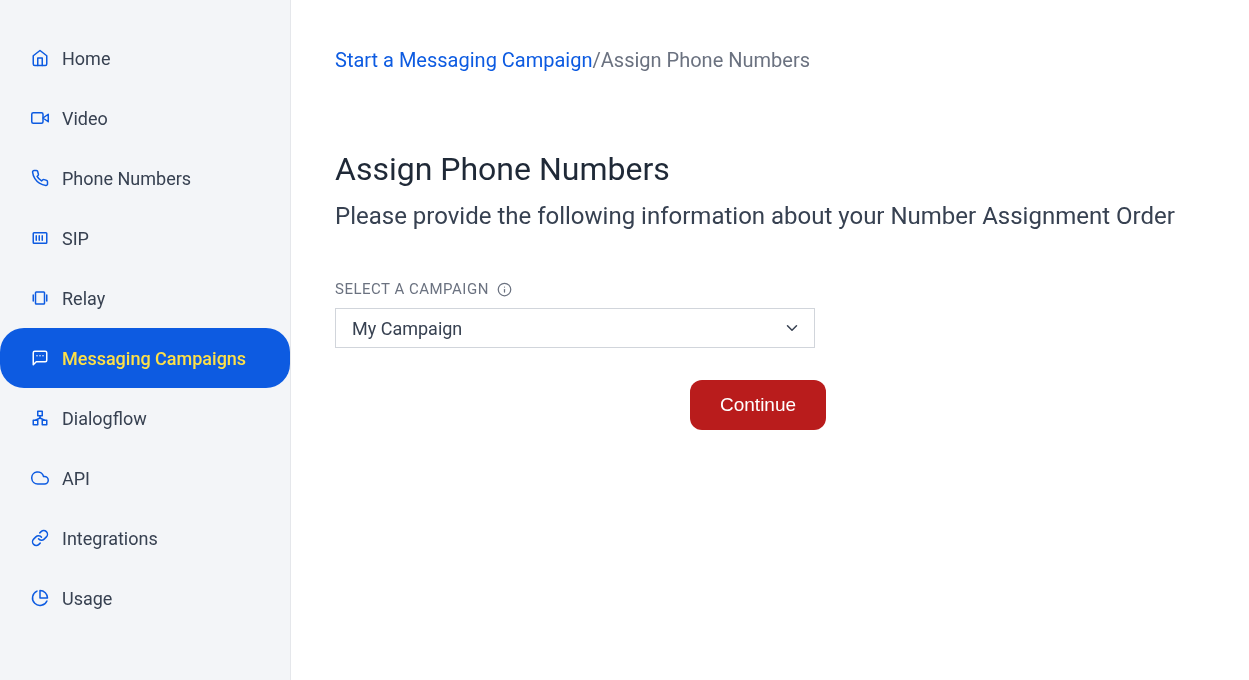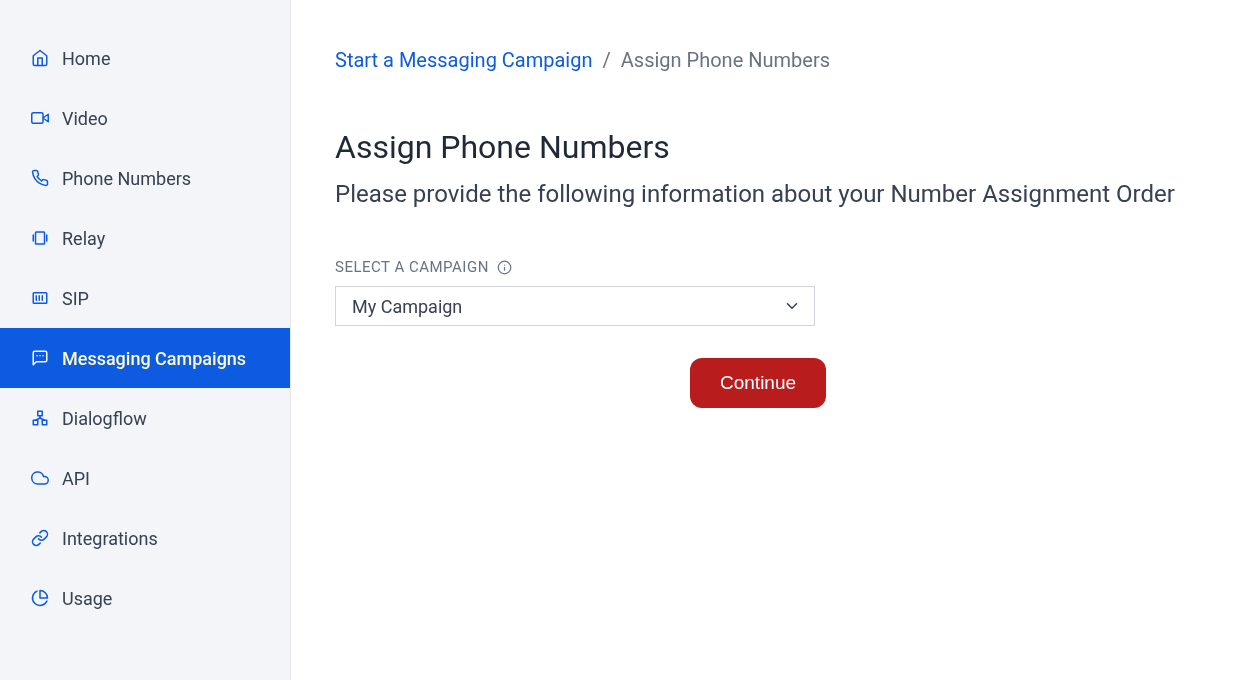--- a/index.html
+++ b/index.html
@@ -26,21 +26,22 @@
       display: flex;
       align-items: center;
       padding: 0 30px;
       height: 60px;
       cursor: pointer;
       color: #374151;
       font-size: 18px;
     }
     .sidebar-item.active {
       background: #0d5be1;
-      color: #fef9c3;
+      color: #fde047;
+      border-radius: 24px;
     }
     .sidebar-item .icon {
       width: 20px;
       height: 20px;
       display: flex;
       align-items: center;
       justify-content: center;
       margin-right: 12px;
       color: #0d5be1;
       flex-shrink: 0;
@@ -55,23 +56,23 @@
       font-weight: 500;
     }
     .main {
       flex: 1;
       padding: 48px 48px 48px 44px;
       background: #ffffff;
     }
     .breadcrumb {
       display: flex;
       align-items: flex-end;
-      gap: 10px;
+      gap: 0;
       font-size: 20px;
-      margin-bottom: 56px;
+      margin-bottom: 78px;
     }
     .breadcrumb-link {
       color: #0d5be1;
       cursor: pointer;
     }
     .breadcrumb-sep {
       color: #6b7280;
     }
     .breadcrumb-current {
       color: #6b7280;
@@ -166,37 +167,37 @@
     <span class="icon">
       <svg width="18" height="18" viewBox="0 0 24 24" fill="none" stroke="currentColor" stroke-width="2" stroke-linecap="round" stroke-linejoin="round">
           <path d="M22 16.92v3a2 2 0 0 1-2.18 2 19.79 19.79 0 0 1-8.63-3.07 19.5 19.5 0 0 1-6-6 19.79 19.79 0 0 1-3.07-8.67A2 2 0 0 1 4.11 2h3a2 2 0 0 1 2 1.72 12.84 12.84 0 0 0 .7 2.81 2 2 0 0 1-.45 2.11L8.09 9.91a16 16 0 0 0 6 6l1.27-1.27a2 2 0 0 1 2.11-.45 12.84 12.84 0 0 0 2.81.7A2 2 0 0 1 22 16.92z"></path>
         </svg>
     </span>
     <span class="label">Phone Numbers</span>
   </div>
   <div class="sidebar-item">
     <span class="icon">
       <svg width="18" height="18" viewBox="0 0 24 24" fill="none" stroke="currentColor" stroke-width="2" stroke-linecap="round" stroke-linejoin="round">
-          <rect x="6" y="4" width="12" height="16" rx="1"></rect>
-          <line x1="3" y1="8" x2="3" y2="16"></line>
-          <line x1="21" y1="8" x2="21" y2="16"></line>
-        </svg>
-    </span>
-    <span class="label">Relay</span>
-  </div>
-  <div class="sidebar-item">
-    <span class="icon">
-      <svg width="18" height="18" viewBox="0 0 24 24" fill="none" stroke="currentColor" stroke-width="2" stroke-linecap="round" stroke-linejoin="round">
           <rect x="3" y="5" width="18" height="14" rx="1"></rect>
           <line x1="7" y1="9" x2="7" y2="15"></line>
           <line x1="11" y1="9" x2="11" y2="15"></line>
           <line x1="15" y1="9" x2="15" y2="15"></line>
         </svg>
     </span>
     <span class="label">SIP</span>
+  </div>
+  <div class="sidebar-item">
+    <span class="icon">
+      <svg width="18" height="18" viewBox="0 0 24 24" fill="none" stroke="currentColor" stroke-width="2" stroke-linecap="round" stroke-linejoin="round">
+          <rect x="6" y="4" width="12" height="16" rx="1"></rect>
+          <line x1="3" y1="8" x2="3" y2="16"></line>
+          <line x1="21" y1="8" x2="21" y2="16"></line>
+        </svg>
+    </span>
+    <span class="label">Relay</span>
   </div>
   <div class="sidebar-item active">
     <span class="icon">
       <svg width="18" height="18" viewBox="0 0 24 24" fill="none" stroke="currentColor" stroke-width="2" stroke-linecap="round" stroke-linejoin="round">
           <path d="M21 15a2 2 0 0 1-2 2H7l-4 4V5a2 2 0 0 1 2-2h14a2 2 0 0 1 2 2z"></path>
           <line x1="8" y1="9" x2="8" y2="9"></line>
           <line x1="12" y1="9" x2="12" y2="9"></line>
           <line x1="16" y1="9" x2="16" y2="9"></line>
         </svg>
     </span>

